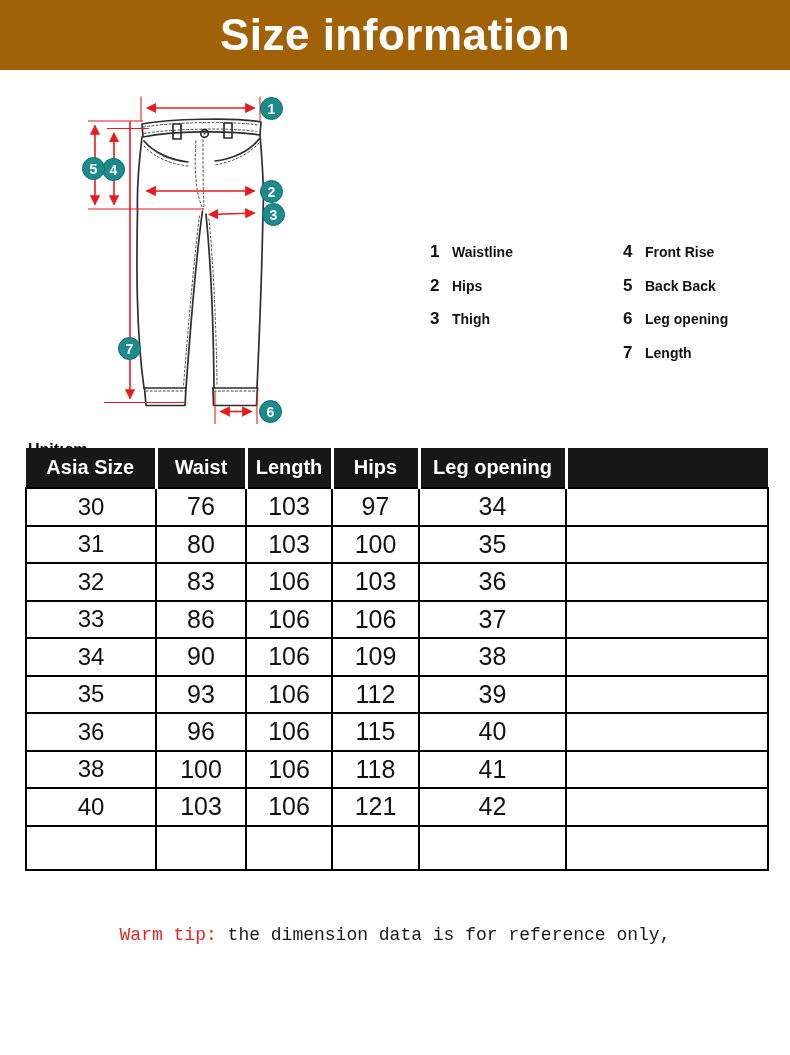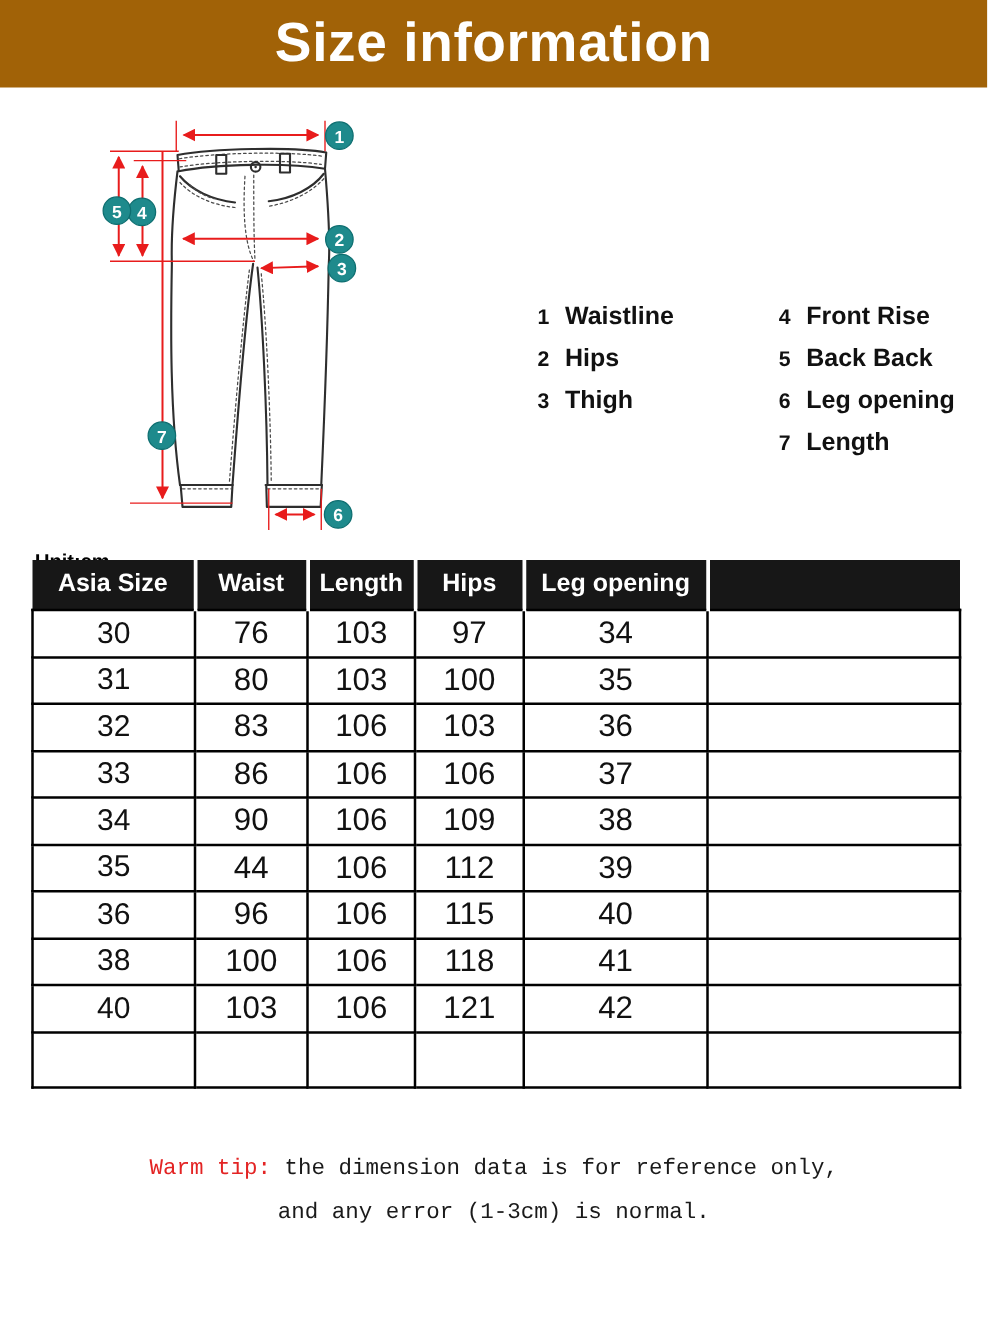--- a/index.html
+++ b/index.html
@@ -68,21 +68,21 @@
   .legend-a { left: 430px; top: 242px; }
   .legend-b { left: 623px; top: 242px; }
   .legend-item {
     display: flex;
     align-items: baseline;
     height: 21px;
     margin-bottom: 12.5px;
     color: var(--ink);
   }
   .lnum { font-size: 17px; font-weight: 700; width: 22px; }
-  .llab { font-size: 20px; font-weight: 600; }
+  .llab { font-size: 14px; font-weight: 600; }
   
   .unit {
     position: absolute;
     left: 28px; top: 441px;
     font-size: 16px;
     font-weight: bold;
     color: #000000;
   }
   
   .size-table {
@@ -289,21 +289,21 @@
         <tr>
           <td class="col-size">34</td>
           <td>90</td>
           <td>106</td>
           <td>109</td>
           <td>38</td>
           <td></td>
         </tr>
         <tr>
           <td class="col-size">35</td>
-          <td>44</td>
+          <td>93</td>
           <td>106</td>
           <td>112</td>
           <td>39</td>
           <td></td>
         </tr>
         <tr>
           <td class="col-size">36</td>
           <td>96</td>
           <td>106</td>
           <td>115</td>
@@ -332,16 +332,15 @@
           <td></td>
           <td></td>
           <td></td>
           <td></td>
         </tr>
       </tbody>
   </table>
 
   <div class="warmtip">
     <div><span class="red">Warm tip:</span> <span>the dimension data is for reference only,</span></div>
-    <div>and any error (1-3cm) is normal.</div>
   </div>
 
 </div>
 
 </body></html>

